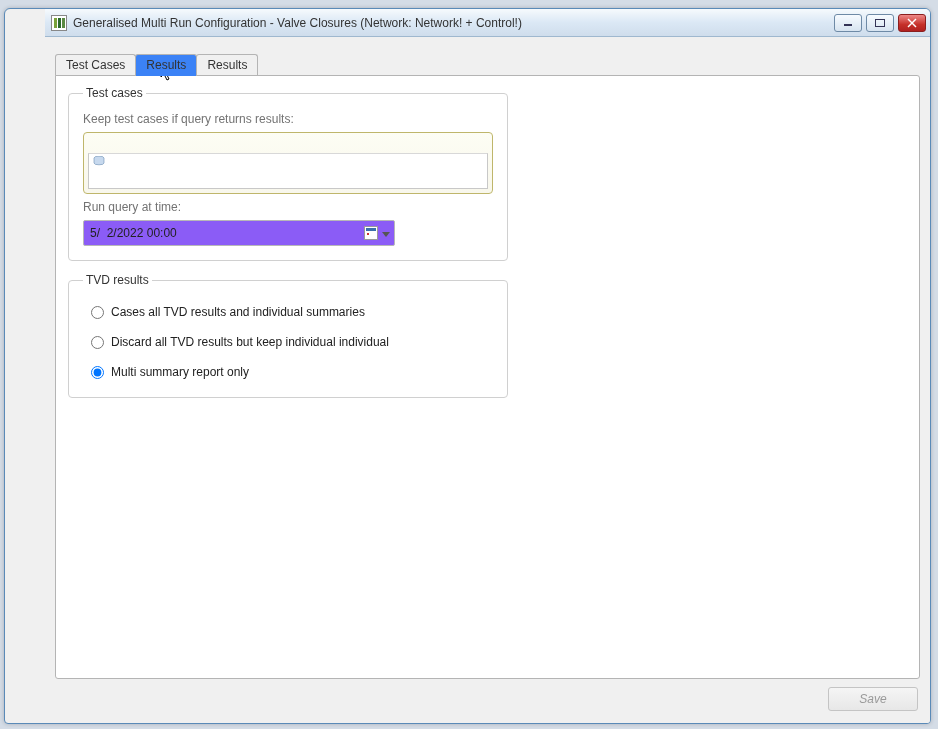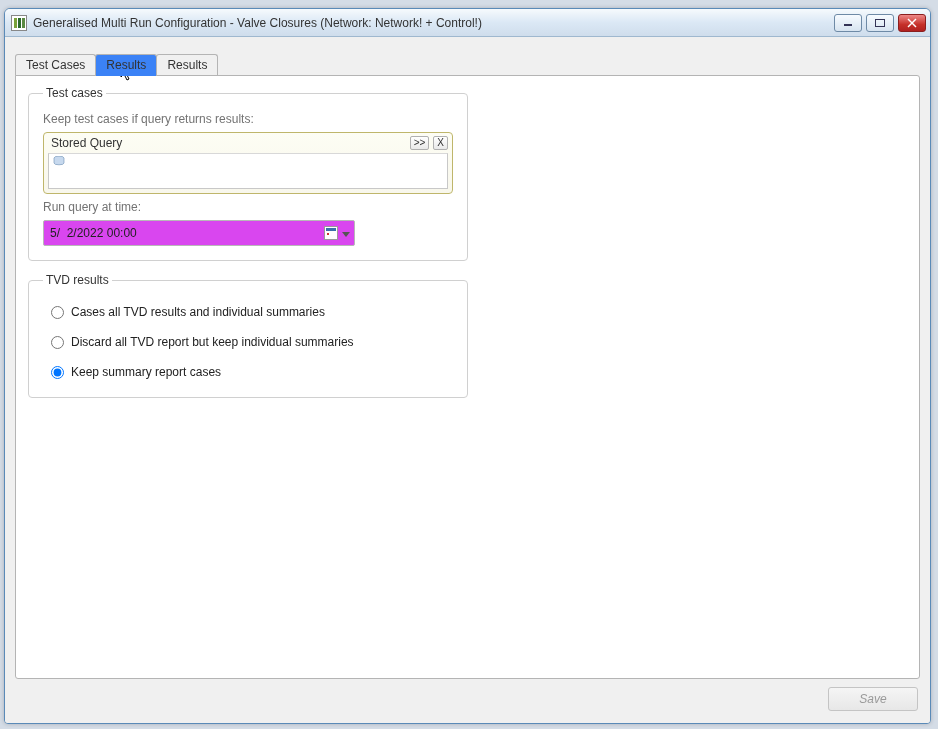--- a/index.html
+++ b/index.html
@@ -14,20 +14,21 @@
     .window {
       position: absolute;
       left: 4px; top: 8px;
       width: 927px; height: 716px;
       background: #f0f0f0;
       border: 1px solid #5a8ab8;
       border-radius: 6px 6px 4px 4px;
       box-shadow: 0 0 4px rgba(0,0,0,.2);
       display: flex; flex-direction: column;
       overflow: hidden;
+      padding-left: 40px;
     }
     .titlebar {
       height: 28px;
       background: linear-gradient(#f6fafd,#dbe8f5 50%,#cfddec);
       border-bottom: 1px solid #9fb8cf;
       display: flex; align-items: center;
       padding: 0 4px 0 6px;
     }
     .app-icon {
       width: 16px; height: 16px; margin-right: 6px;
@@ -115,21 +116,21 @@
     }
     .query-body {
       position:absolute; left:4px; top:20px; right:4px; bottom:4px;
       background:#fff; border:1px solid #c8c8c8; border-top-color:#d8d8d8;
     }
     .query-body .dbic {
       position:absolute; left:4px; top:2px; width:12px;height:10px;
     }
     .datetime {
       display:flex; align-items:center;
-      border:1px solid #b8b8b8; background:#d946ef;
+      border:1px solid #b8b8b8; background:#8b5cf6;
       height:26px; width:312px; padding:0 4px 0 6px;
       border-radius:2px; margin-top:4px;
     }
     .datetime input {
       border:none; outline:none; flex:1; font: inherit; color:#222; background:transparent;
     }
     .datetime .cal {
       width:14px; height:14px; border:1px solid #9a9a9a; background:#fff; position:relative; margin-right:2px;
     }
     .datetime .cal::before{content:"";position:absolute;left:1px;top:1px;right:1px;height:3px;background:#3b6fab;}
@@ -195,27 +196,20 @@
     <div class="tab-panel">
       <svg class="cursor" width="16" height="22" viewBox="0 0 16 22">
         <path d="M1 1 L1 15 L4 12 L7 18 L9 17 L6 11 L11 11 Z" fill="#fff" stroke="#000" stroke-width="1"></path>
       </svg>
 
       <fieldset class="group">
         <legend>Test cases</legend>
         <span class="lbl">Keep test cases if query returns results:</span>
 
         <div class="query-box">
-          <div class="query-head">
-            <span class="query-title">Stored Query</span>
-            <div class="qbtns">
-              <span class="qbtn">&gt;&gt;</span>
-              <span class="qbtn">X</span>
-            </div>
-          </div>
           <div class="query-body">
             <svg class="dbic" viewBox="0 0 12 10">
               <ellipse cx="6" cy="2" rx="5" ry="1.8" fill="#c7d9ee" stroke="#6b8fb3" stroke-width="0.6"></ellipse>
               <path d="M1 2 v5 a5 1.8 0 0 0 10 0 v-5" fill="#c7d9ee" stroke="#6b8fb3" stroke-width="0.6"></path>
             </svg>
           </div>
         </div>
 
         <span class="lbl" style="margin-top:6px">Run query at time:</span>
         <div class="datetime">
@@ -231,25 +225,25 @@
 
       <fieldset class="group tvd">
         <legend>TVD results</legend>
 
         <label class="radio-row">
           <input type="radio" name="tvd" style="">
           <span>Cases all TVD results and individual summaries</span>
         </label>
         <label class="radio-row">
           <input type="radio" name="tvd" style="">
-          <span>Discard all TVD report but keep individual summaries</span>
+          <span>Discard all TVD results but keep individual individual</span>
         </label>
         <label class="radio-row">
           <input type="radio" name="tvd" checked="" style="">
-          <span>Keep summary report cases</span>
+          <span>Multi summary report only</span>
         </label>
       </fieldset>
     </div>
     <div class="bottom-bar">
       <button class="save-btn" disabled="">Save</button>
     </div>
   </div>
 </div>
 
 </body></html>

